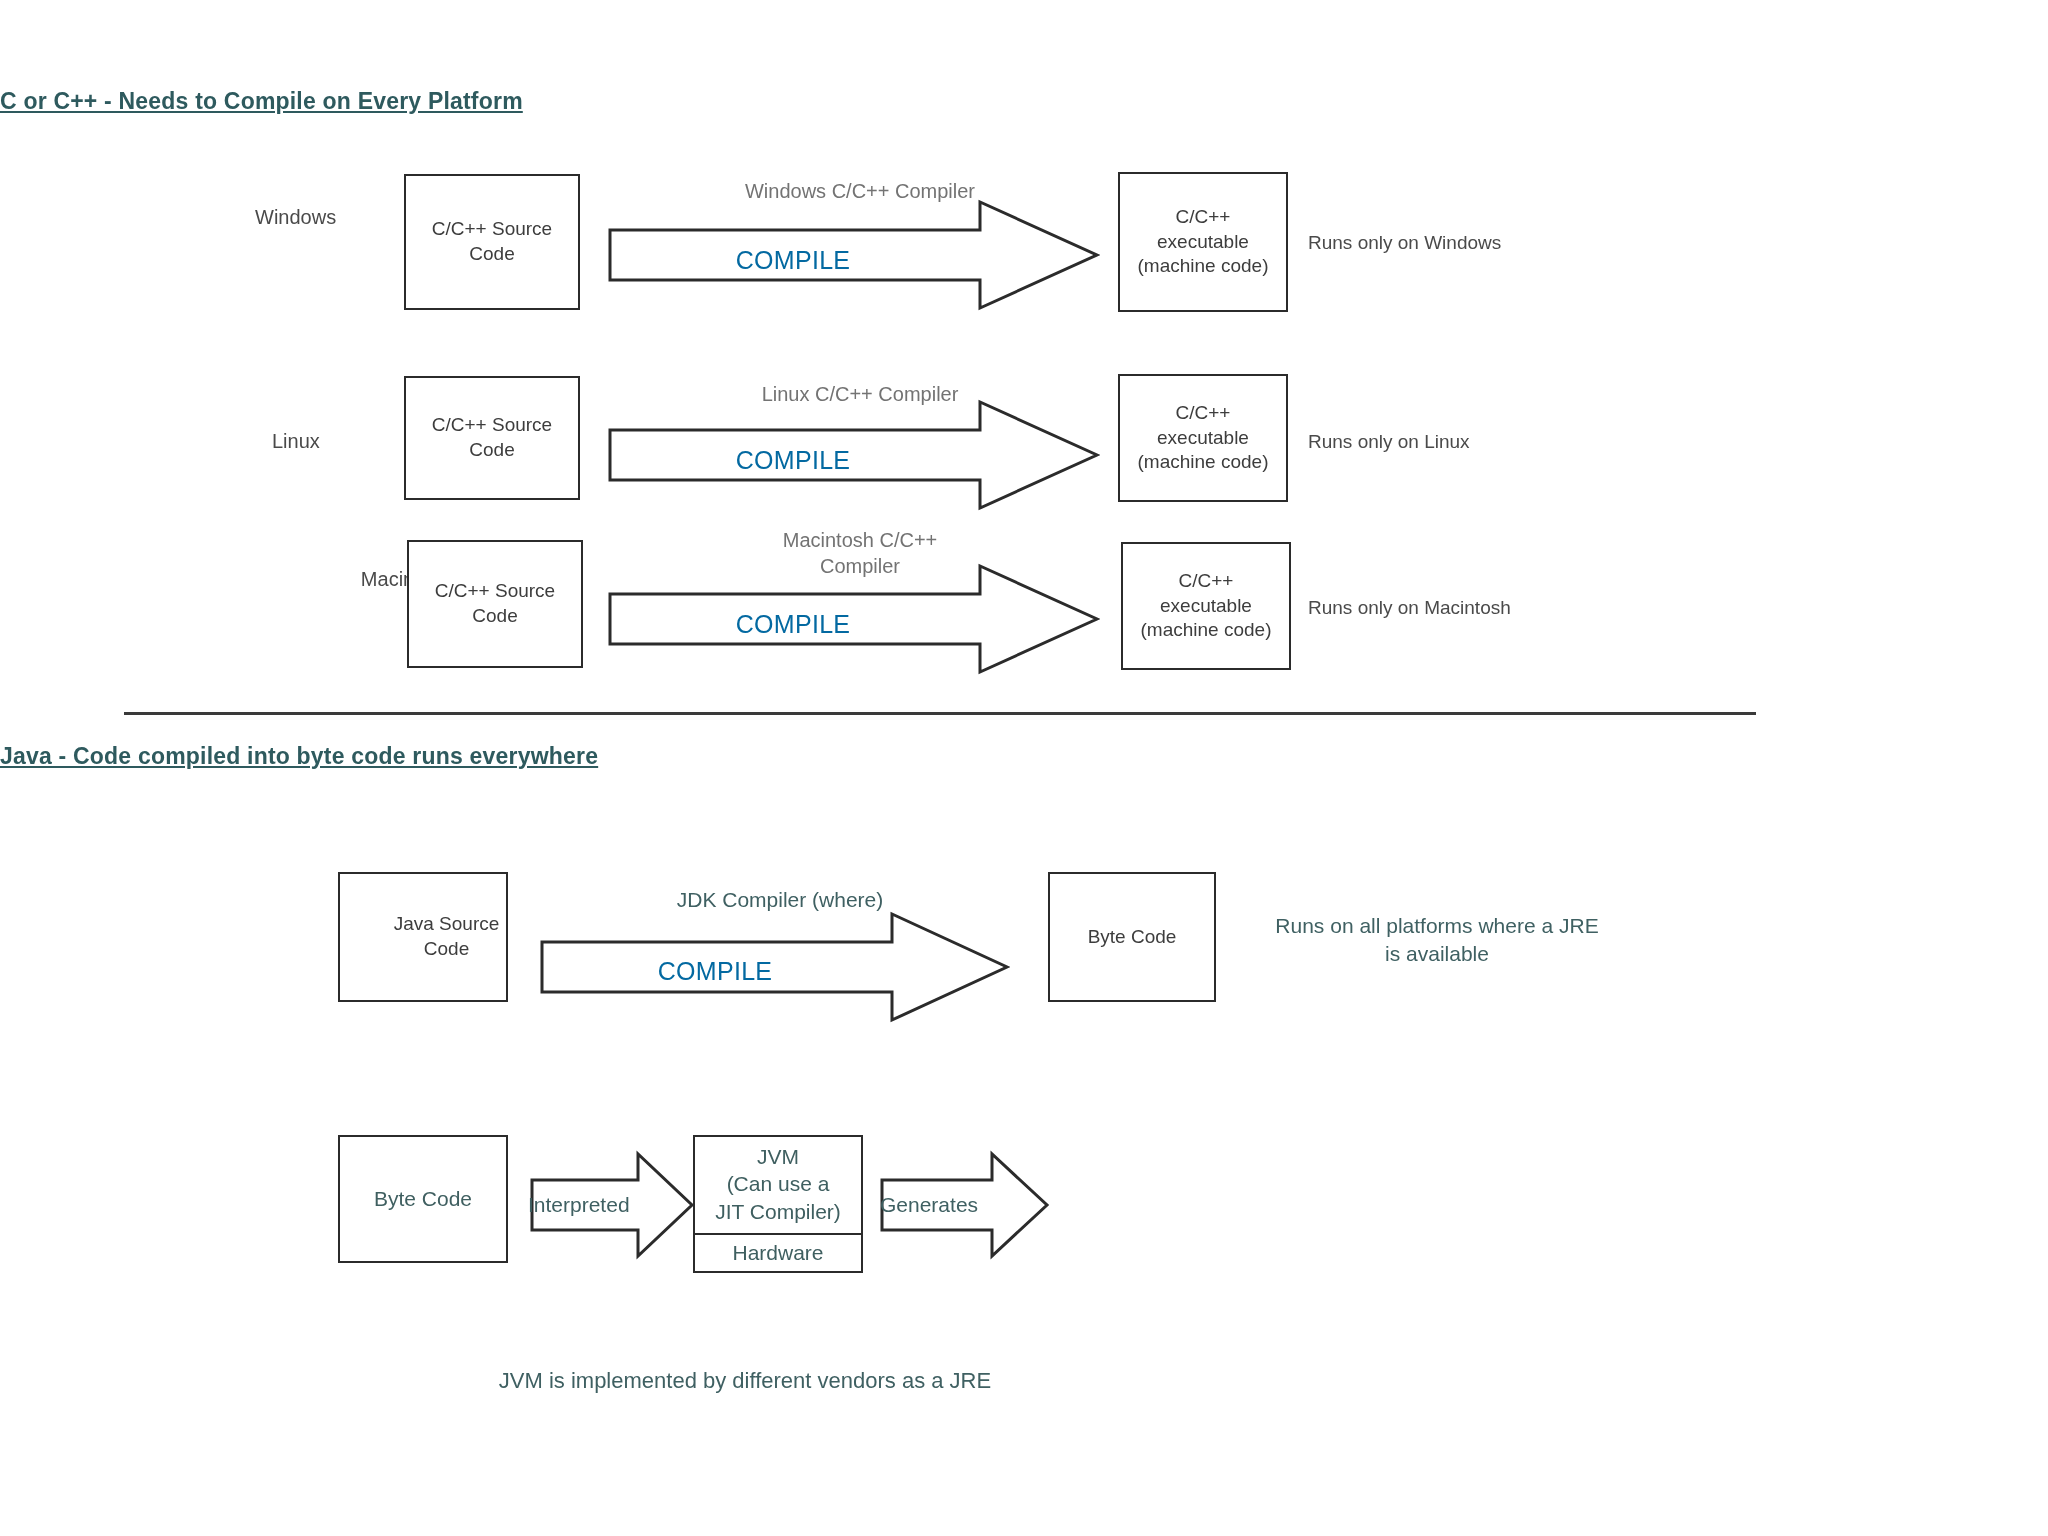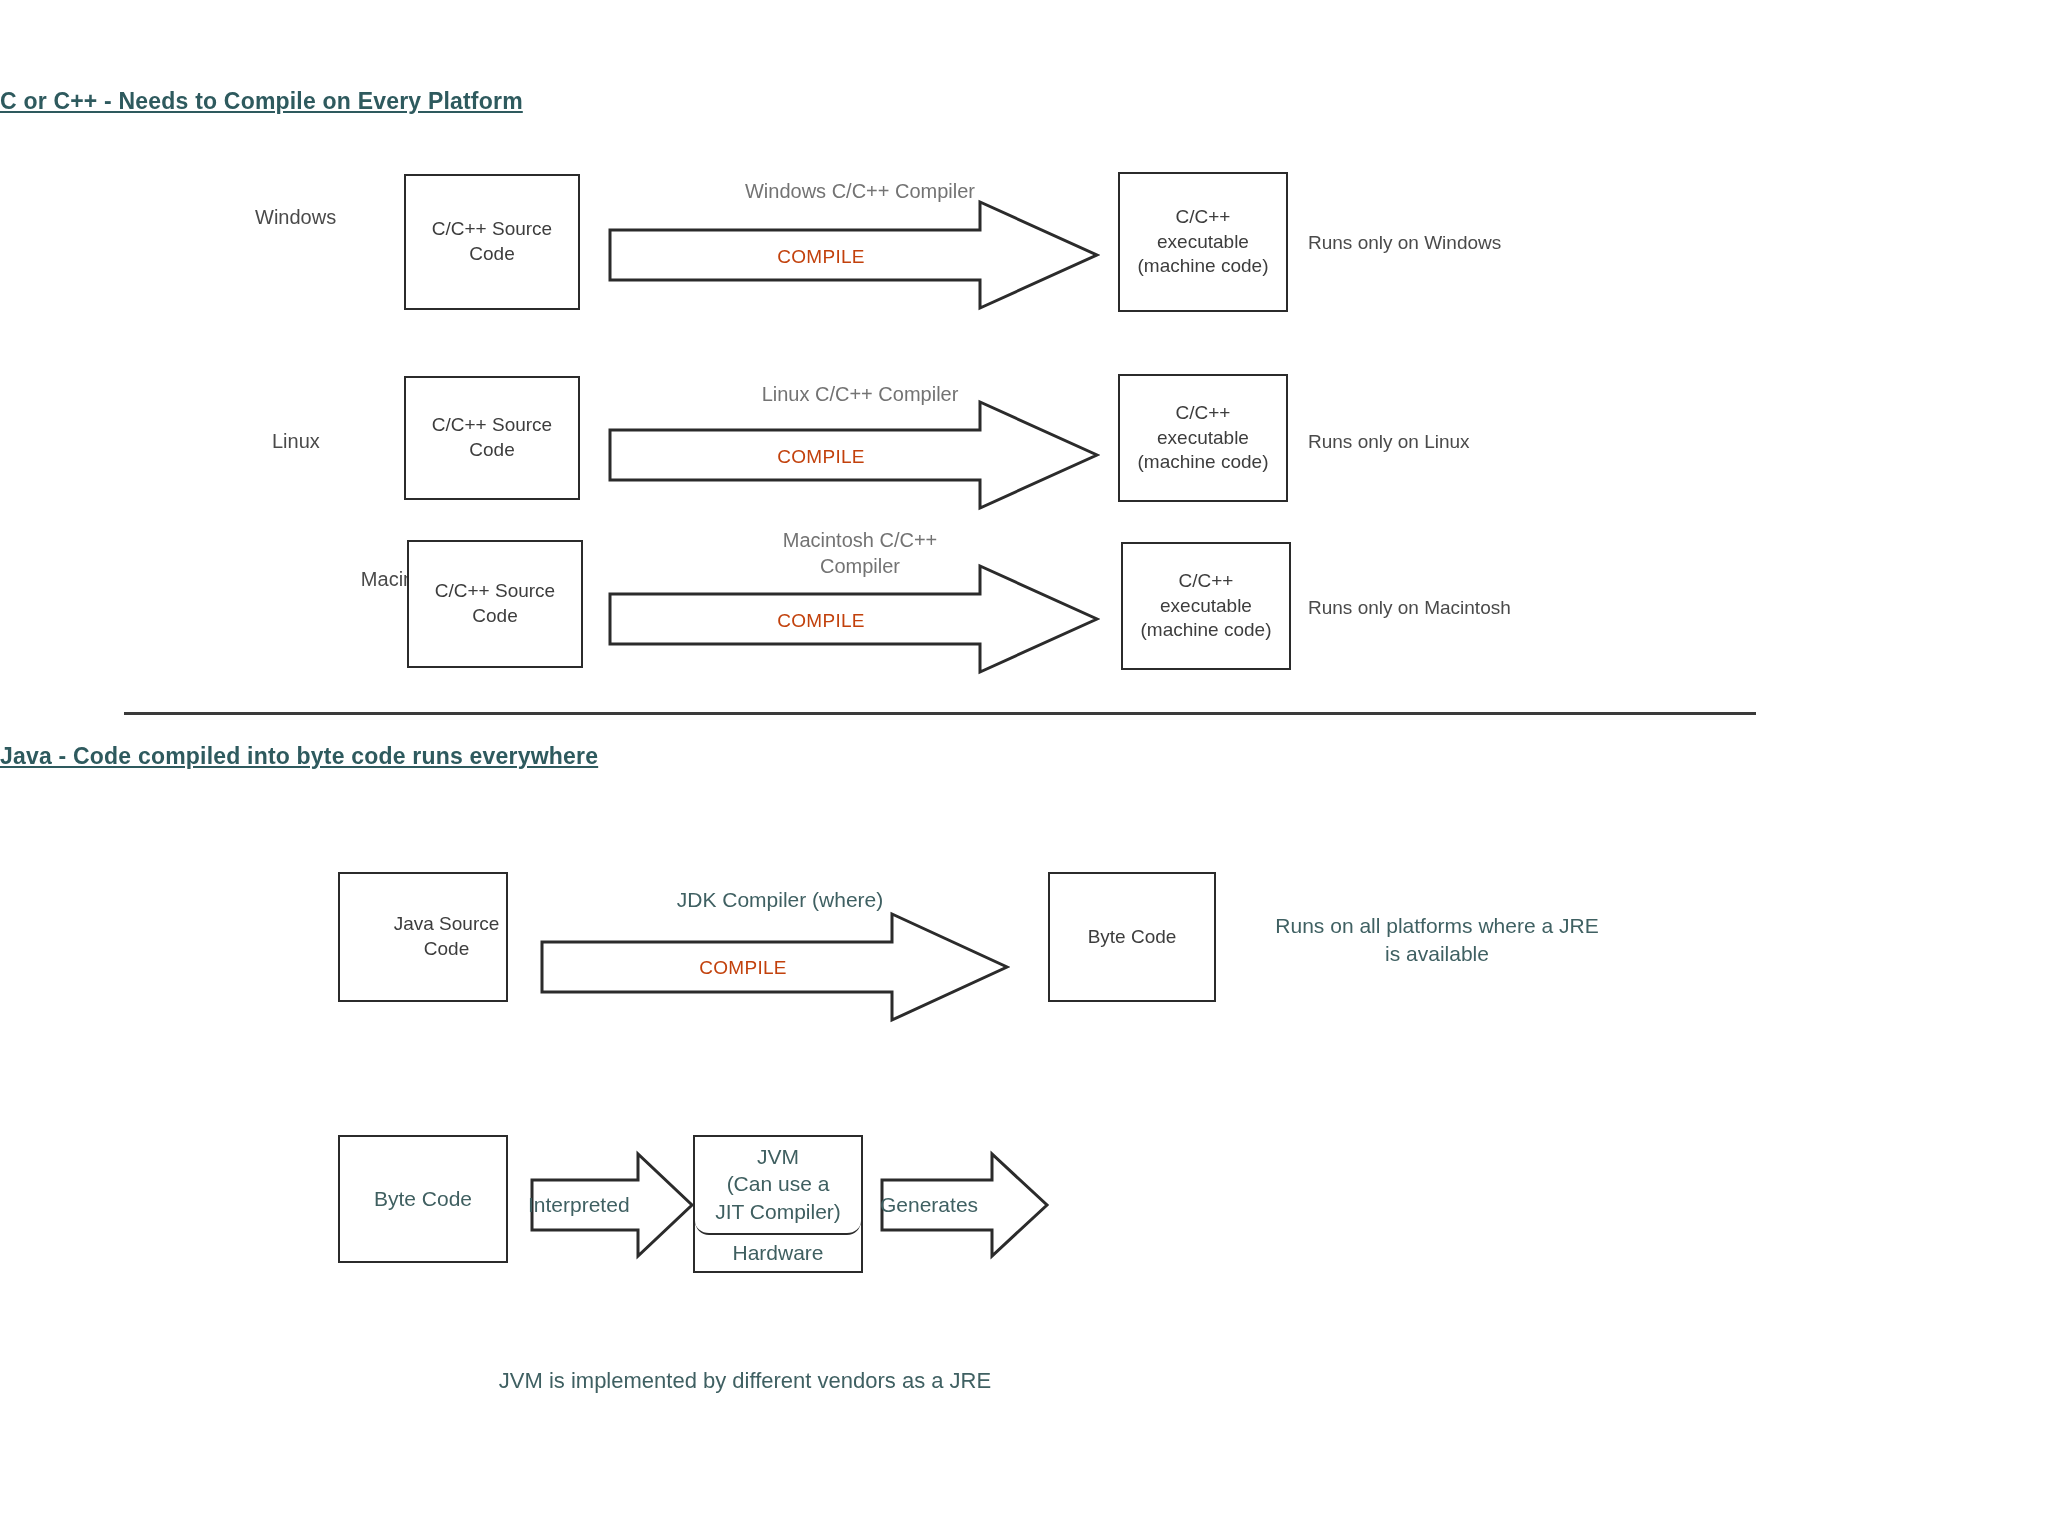--- a/index.html
+++ b/index.html
@@ -70,21 +70,20 @@
     flex: 1 1 auto;
     display: flex;
     align-items: center;
     justify-content: center;
     text-align: center;
     color: #3f5f60;
     font-size: 21px;
     line-height: 1.30;
     border-bottom: 2.5px solid #2b2b2b;
     padding-bottom: 2px;
-    border-radius: 14px;
   }
   .jvm-lower {
     height: 36px;
     display: flex;
     align-items: center;
     justify-content: center;
     color: #3f5f60;
     font-size: 21px;
   }
 
@@ -112,26 +111,25 @@
     line-height: 1.30;
     white-space: pre-line;
   }
   .compiler-label-teal {
     color: #3f6062;
     font-size: 21px;
     text-align: center;
     white-space: nowrap;
   }
   .arrow-inner-text {
-    color: #c2410c;
-    font-size: 19px;
+    color: #0369a1;
+    font-size: 25px;
     letter-spacing: 0.3px;
     text-align: center;
     white-space: nowrap;
-    padding-left: 28px;
   }
   .arrow-inner-text-teal {
     color: #3f6062;
     font-size: 21px;
     text-align: left;
     white-space: nowrap;
   }
   .footer-note {
     color: #3f6062;
     font-size: 22px;

